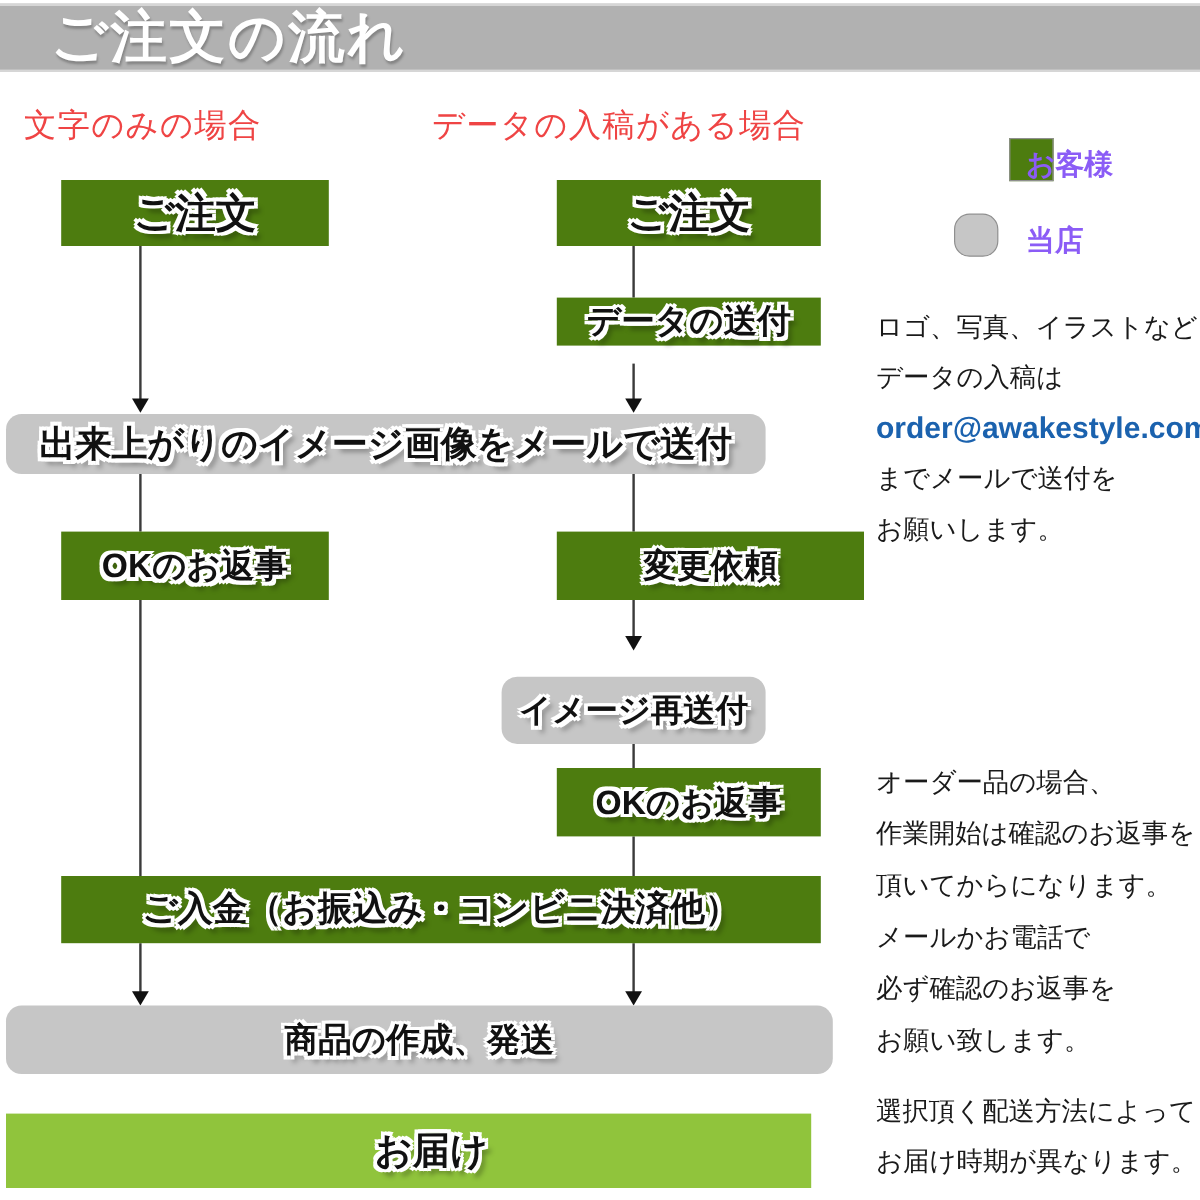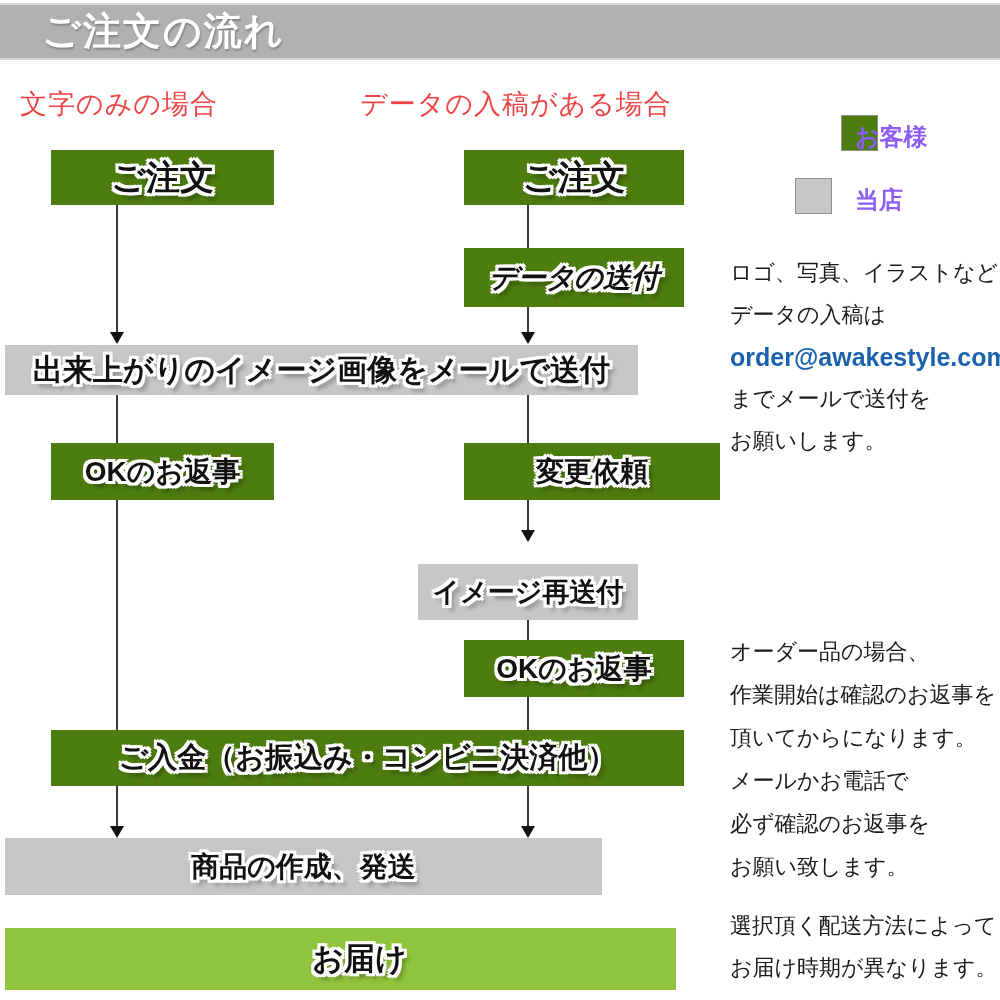--- a/index.html
+++ b/index.html
@@ -3,34 +3,34 @@
 <meta charset="utf-8">
 <style>
   html,body{margin:0;padding:0;background:#fff;}
   #page{position:relative;width:1000px;height:1000px;background:#ffffff;overflow:hidden;
         font-family:"Liberation Sans","DejaVu Sans",sans-serif;}
 
   
   .header-bar{position:absolute;left:0;top:3px;width:1000px;height:57px;
               background:#b1b1b1;border-top:2px solid #d6d6d6;border-bottom:2px solid #d6d6d6;
               box-sizing:border-box;display:flex;align-items:center;}
-  .header-title{color:#ffffff;font-weight:bold;font-size:38px;letter-spacing:2px;
+  .header-title{color:#ffffff;font-weight:bold;font-size:47px;letter-spacing:2px;
                 padding-left:42px;text-shadow:1px 2px 2px rgba(0,0,0,0.25);}
 
   
   .col-label{position:absolute;font-size:27px;color:#ef4444;letter-spacing:1px;}
 
   
   .fbox{position:absolute;display:flex;align-items:center;justify-content:center;
         font-weight:bold;color:#111;text-align:center;
         text-shadow:-3px -3px 0 #fff,3px -3px 0 #fff,-3px 3px 0 #fff,3px 3px 0 #fff,
                     -3px 0 0 #fff,3px 0 0 #fff,0 -3px 0 #fff,0 3px 0 #fff,
                     5px 6px 4px rgba(0,0,0,0.35);}
   .yellow{background:#4d7c0f;margin-left:46px;}
-  .grayb{background:#c6c6c6;}
+  .grayb{background:#c6c6c6;border-radius:13px;}
   .greenb{background:#90c43c;padding-left:38px;}
 
   
   .connector{position:absolute;width:2px;background:#3a3a3a;}
   .arrow-down{position:absolute;width:0;height:0;
               border-left:7px solid transparent;border-right:7px solid transparent;
               border-top:12px solid #111;}
 
   
   .legend-swatch{position:absolute;width:37px;height:36px;box-sizing:border-box;border:1px solid #8f8f8f;}
@@ -73,28 +73,28 @@
   <div class="arrow-down" style="left:521px;top:530px;"></div>
   <div class="connector" style="left:527px;top:598px;height:42px;"></div>
   <div class="connector" style="left:527px;top:697px;height:33px;"></div>
   <div class="connector" style="left:527px;top:786px;height:41px;"></div>
   <div class="arrow-down" style="left:521px;top:826px;"></div>
 
   <div class="fbox yellow" style="left:5px;top:150px;width:223px;height:55px;font-size:34px;">ご注文</div>
   <div class="fbox yellow" style="left:5px;top:443px;width:223px;height:57px;font-size:28px;">OKのお返事</div>
 
   <div class="fbox yellow" style="left:418px;top:150px;width:220px;height:55px;font-size:34px;">ご注文</div>
-  <div class="fbox yellow" style="left:418px;top:248px;width:220px;height:59px;font-size:28px;font-style:italic;">データの送付</div>
+  <div class="fbox yellow" style="left:418px;top:248px;width:220px;height:40px;font-size:28px;">データの送付</div>
   <div class="fbox yellow" style="left:418px;top:443px;width:256px;height:57px;font-size:28px;">変更依頼</div>
   <div class="fbox grayb" style="left:418px;top:564px;width:220px;height:56px;font-size:27px;">イメージ再送付</div>
   <div class="fbox yellow" style="left:418px;top:640px;width:220px;height:57px;font-size:28px;">OKのお返事</div>
 
   <div class="fbox grayb" style="left:5px;top:345px;width:633px;height:50px;font-size:30px;">出来上がりのイメージ画像をメールで送付</div>
   <div class="fbox yellow" style="left:5px;top:730px;width:633px;height:56px;font-size:29px;">ご入金（お振込み・コンビニ決済他）</div>
-  <div class="fbox grayb" style="left:5px;top:838px;width:597px;height:57px;font-size:28px;">商品の作成、発送</div>
+  <div class="fbox grayb" style="left:5px;top:838px;width:689px;height:57px;font-size:28px;">商品の作成、発送</div>
   <div class="fbox greenb" style="left:5px;top:928px;width:633px;height:62px;font-size:31px;">お届け</div>
 
   <div class="note" style="left:730px;top:252px;">
     <div>ロゴ、写真、イラストなど</div>
     <div>データの入稿は</div>
     <div class="email">order@awakestyle.com</div>
     <div>までメールで送付を</div>
     <div>お願いします。</div>
   </div>
 

